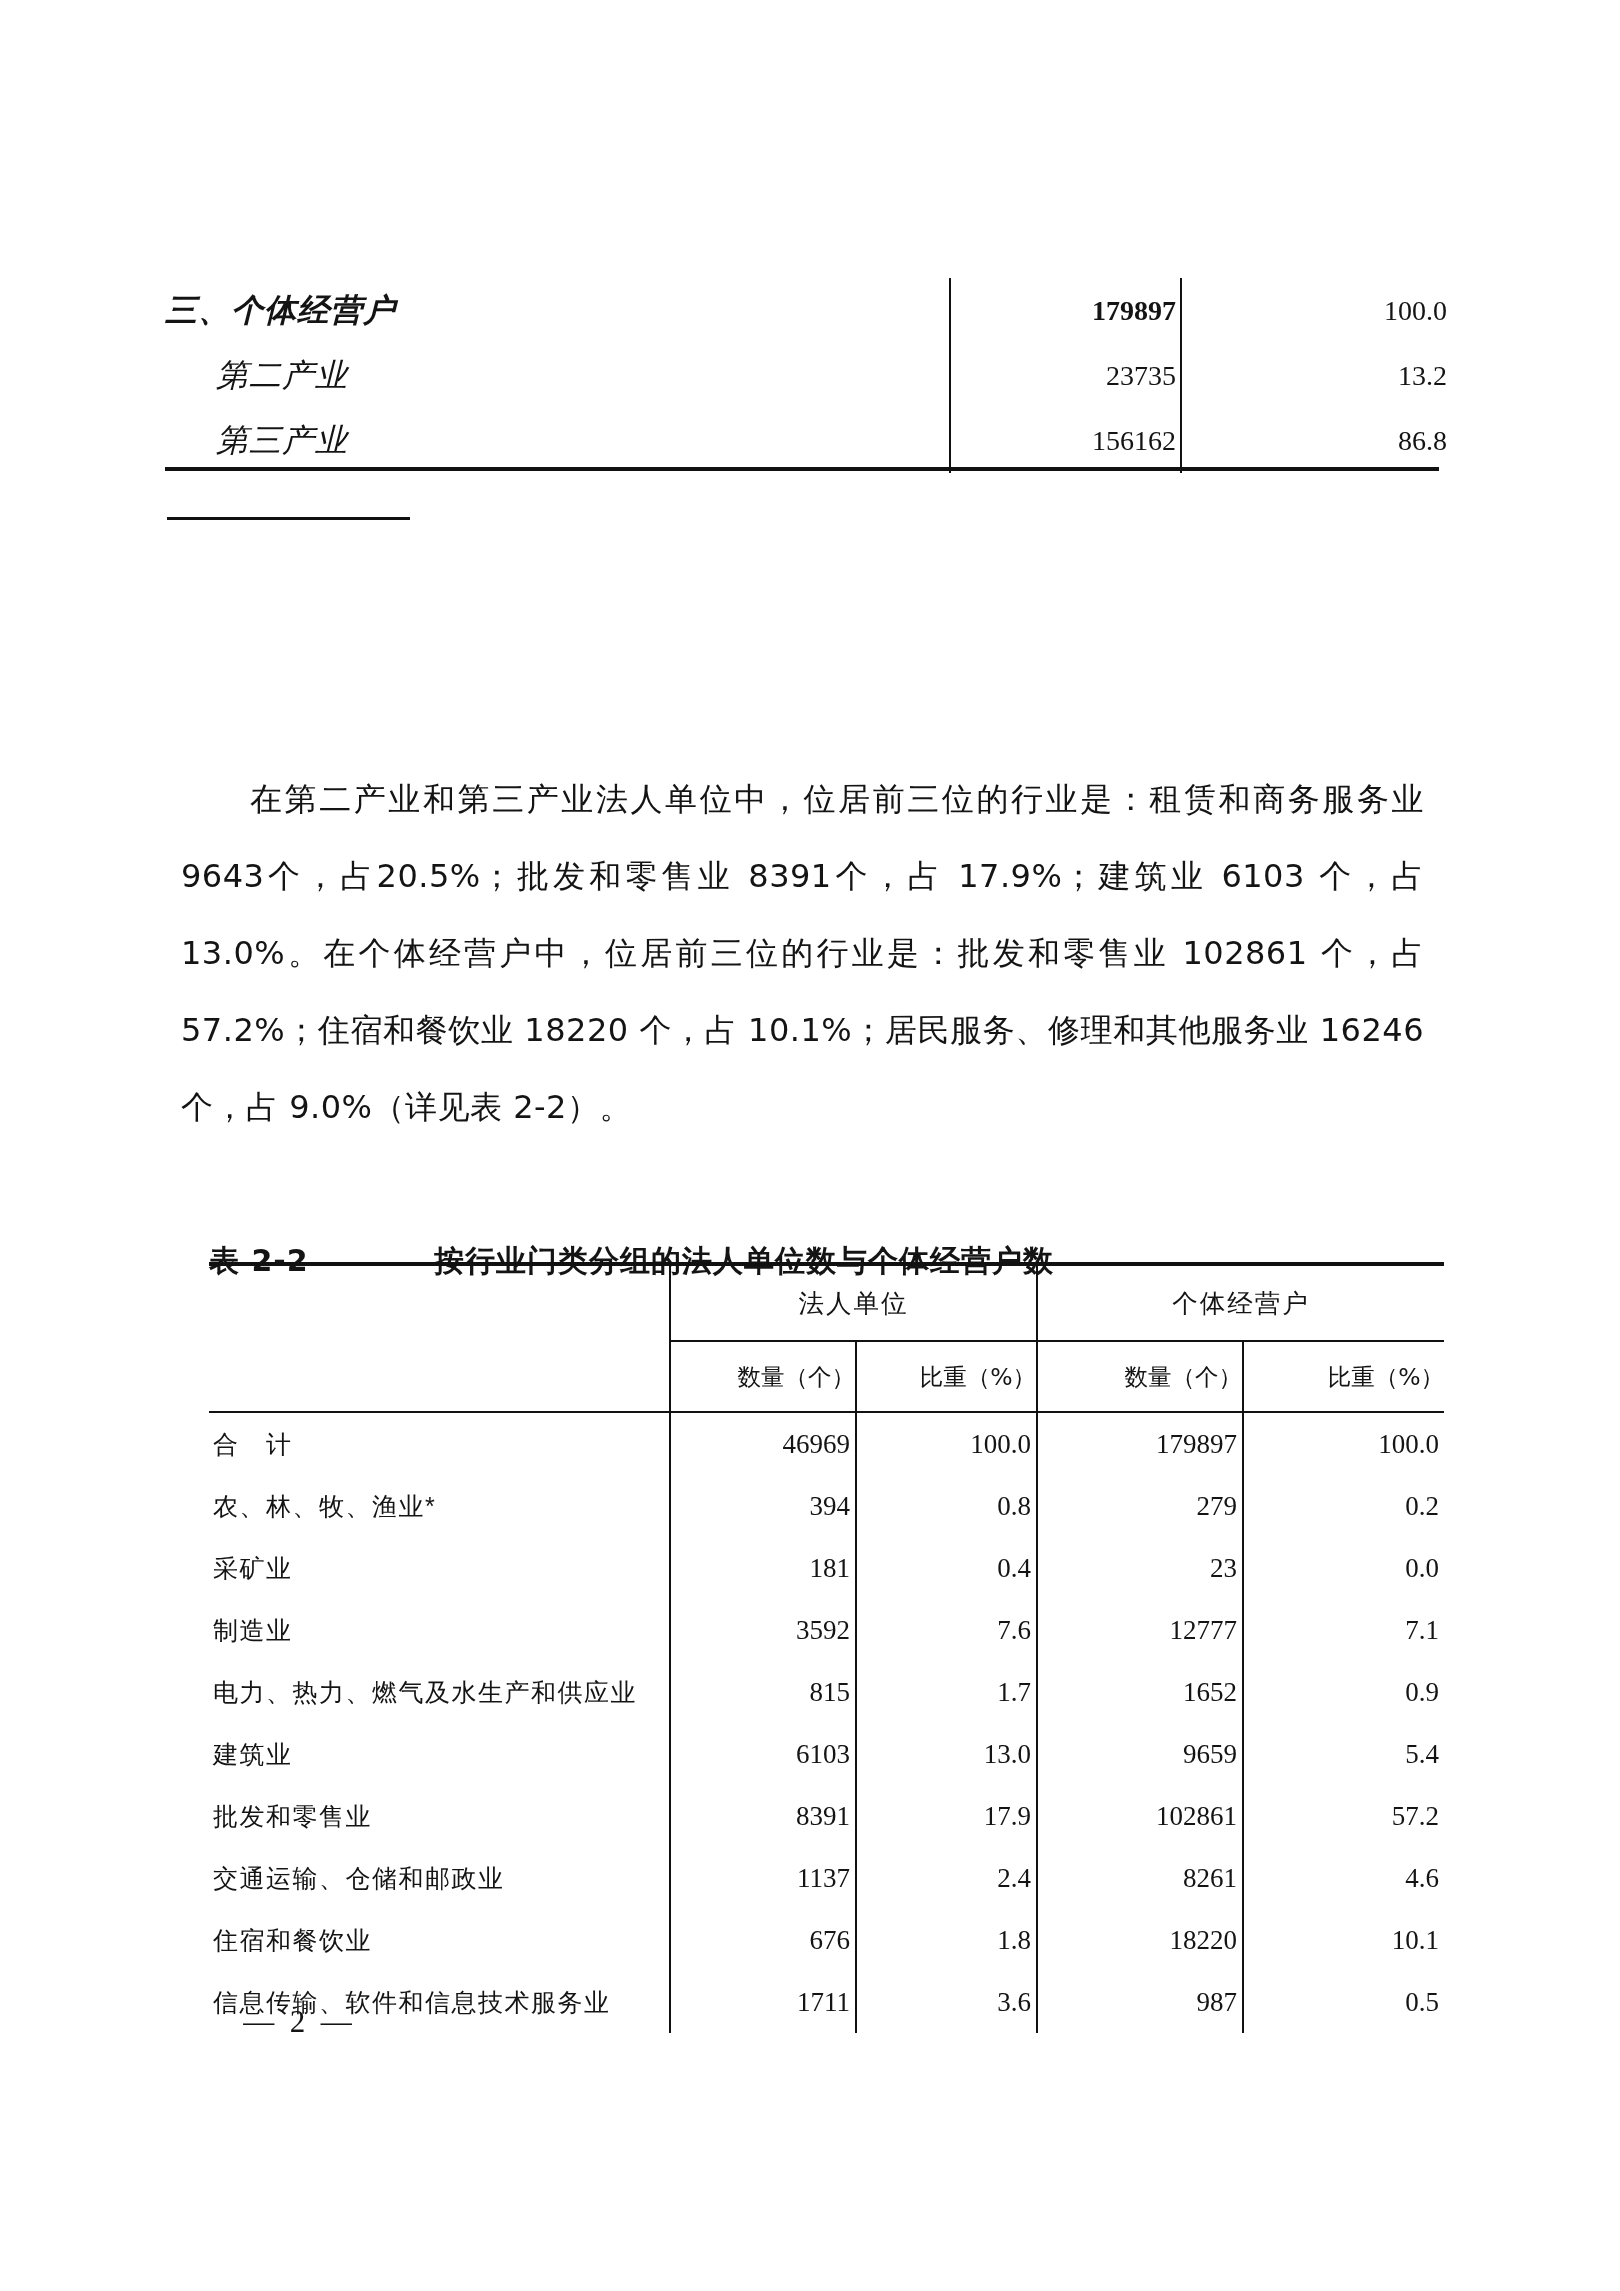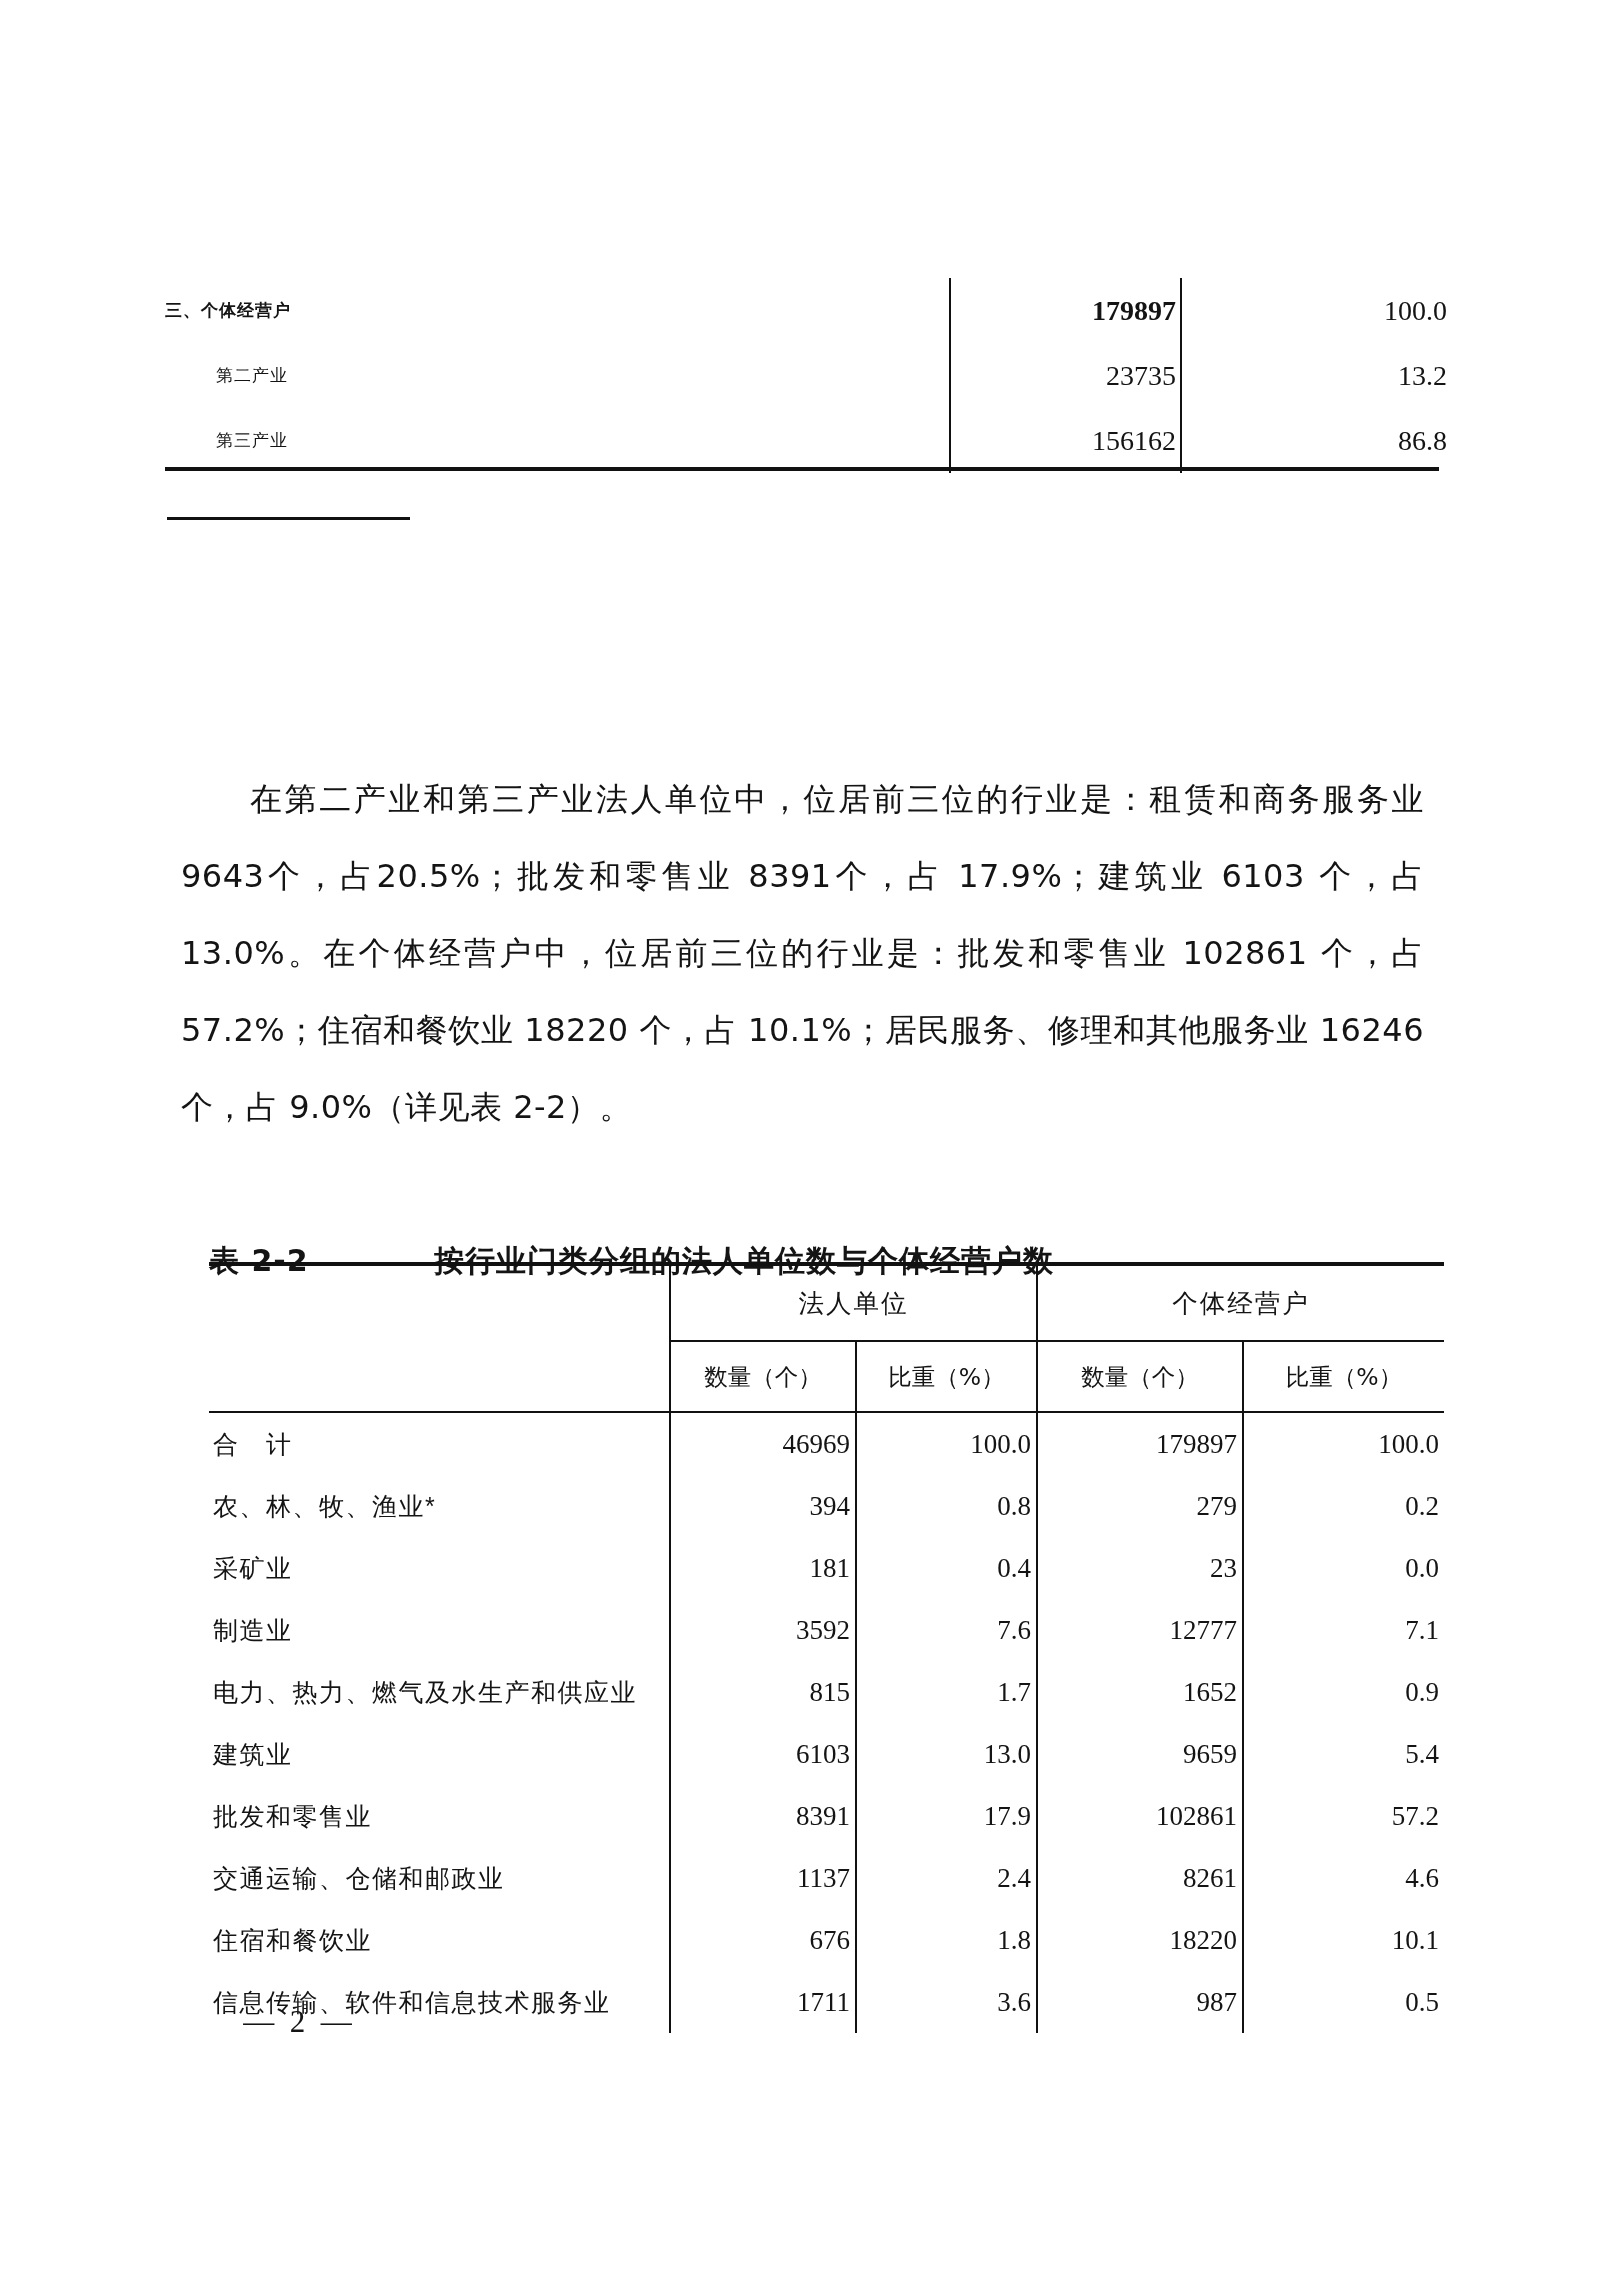--- a/index.html
+++ b/index.html
@@ -32,22 +32,23 @@
   }
   .top-table td {
     padding: 0;
     height: 65px;
     vertical-align: middle;
     font-size: 26.5px;
   }
   .top-table .c-label {
     width: 588px;
     font-family: "DejaVu Sans", "Liberation Sans", sans-serif;
-    font-size: 17px;
+    font-size: 32px;
     letter-spacing: 1px;
+    font-style: italic;
   }
   .top-table .c-gap { width: 196px; }
   .top-table .c-num {
     width: 225px;
     text-align: right;
     padding-right: 3.9px;
     border-right: 2px solid #111;
     font-family: "Liberation Serif", serif;
     font-size: 28px;
   }
@@ -157,21 +158,21 @@
   }
   .t22 .hdr1 th {
     height: 74px;
     text-align: center;
     font-family: Liberation Sans, sans-serif;
     font-size: 25.5px;
     letter-spacing: 2px;
   }
   .t22 .hdr2 th {
     height: 69px;
-    text-align: center;
+    text-align: right;
     font-family: "DejaVu Sans", "Liberation Sans", sans-serif;
     font-size: 23.5px;
     letter-spacing: 0px;
     border-top: 2px solid #111;
   }
   .t22 .hdr-sep td {
     height: 0;
     border-top: 2px solid #111;
   }
   .t22 .vl { border-left: 2px solid #111; }

